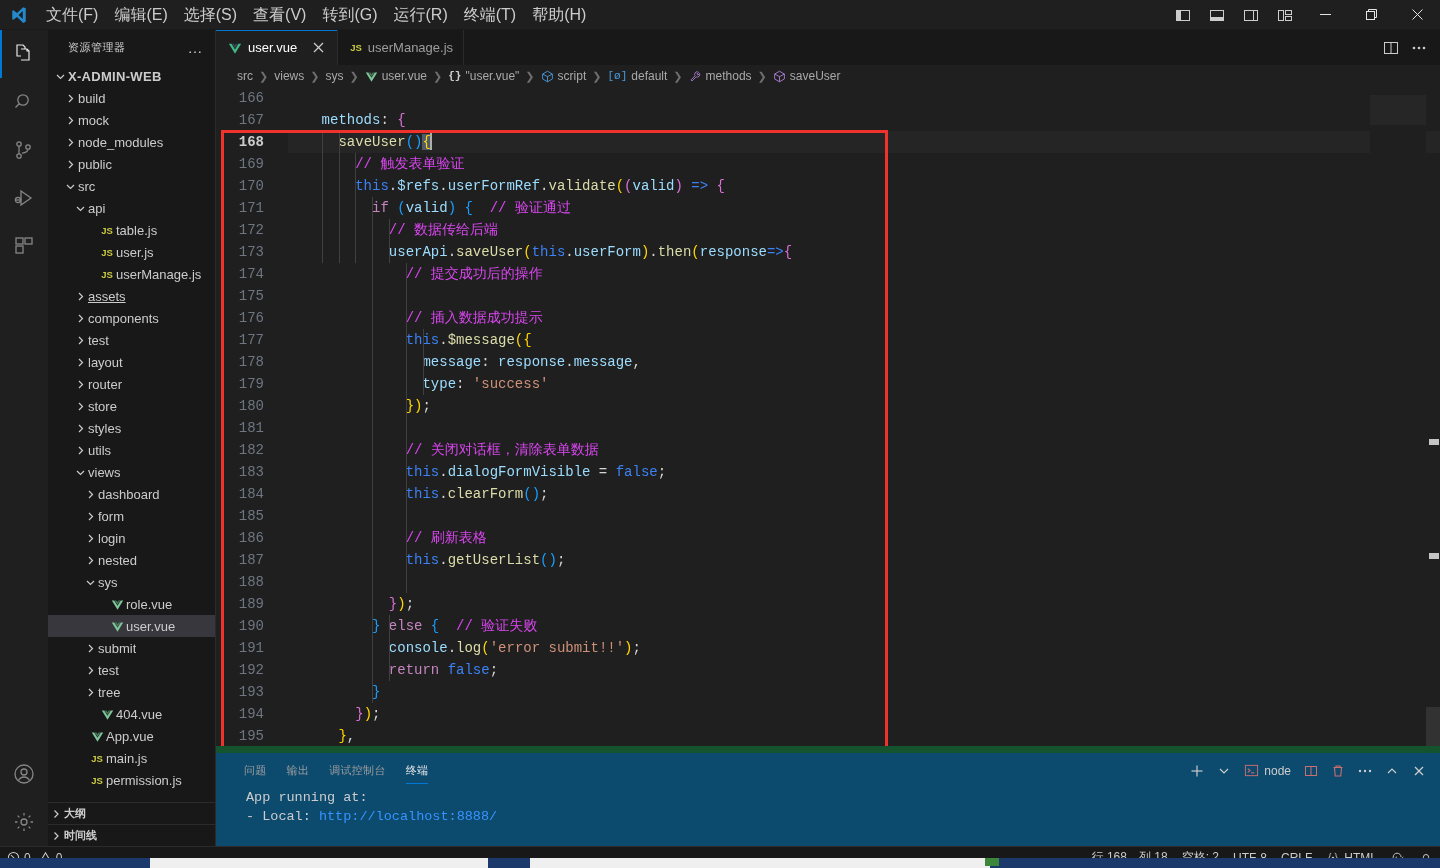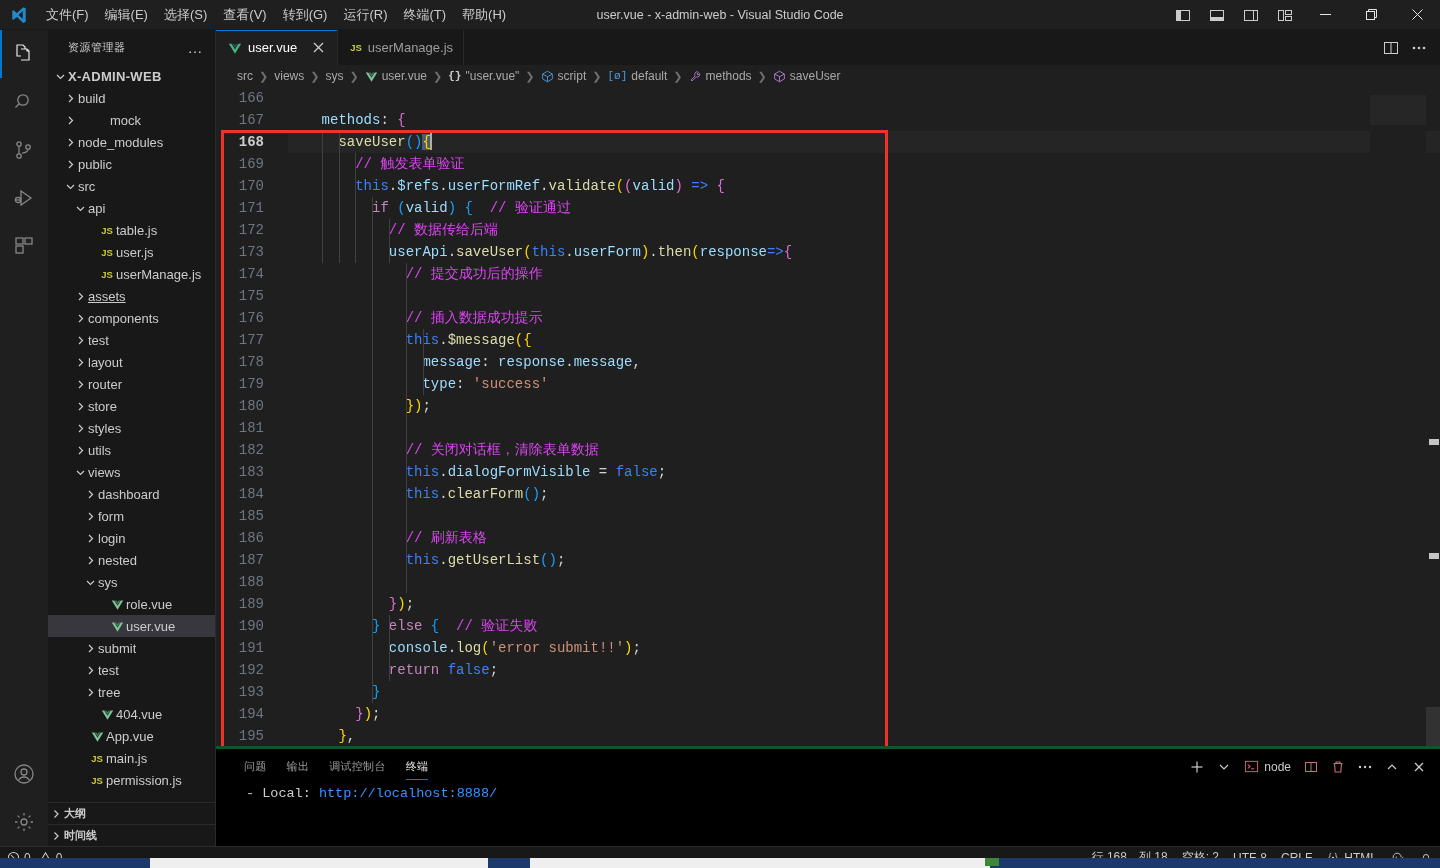--- a/index.html
+++ b/index.html
@@ -14,21 +14,21 @@
   #app { position: relative; width: 1440px; height: 868px; display: flex; flex-direction: column; }
 
   
   .titlebar {
     height: 30px; background: #1f1f1f; display: flex; align-items: center;
     flex: 0 0 30px; position: relative; border-bottom: 1px solid #1a1a1a;
   }
   .vs-logo { width: 38px; display:flex; align-items:center; justify-content:center; }
   .menubar { display: flex; align-items: center; height: 30px; }
   .menu-item {
-    padding: 0 8px; height: 30px; line-height: 30px; font-size: 13px; color: #cccccc;
+    padding: 0 8px; height: 30px; line-height: 30px; font-size: 16px; color: #cccccc;
     cursor: default; white-space: nowrap;
   }
   .win-title {
     position: absolute; left: 0; right: 0; text-align: center;
     font-size: 12.5px; color: #cccccc; pointer-events: none;
   }
   .tb-right { margin-left: auto; display: flex; align-items: center; height: 30px; z-index:3; }
   .layout-ctl { width: 34px; height: 30px; display:flex; align-items:center; justify-content:center; }
   .wctl { width: 46px; height: 30px; display: flex; align-items: center; justify-content: center; }
 
@@ -123,21 +123,21 @@
   .vscrollbar { position:absolute; right:0; top:0; bottom:0; width:14px; background:transparent; }
   .vscroll-thumb { position:absolute; right:0; top:620px; width:14px; height:90px; background:#4f4f4f66; }
   .overview-mark { position:absolute; right:1px; width:10px; height:6px; background:#c5c5c5; }
 
   
   .redrect {
     position:absolute; border: 3px solid #f0322c; pointer-events:none; z-index: 20;
   }
 
   
-  .panel { height: 100px; flex: 0 0 100px; background:#000000; display:flex; flex-direction:column; border-top:3px solid #14532d;}
+  .panel { height: 100px; flex: 0 0 100px; background:#0c4a6e; display:flex; flex-direction:column; border-top:7px solid #14532d;}
   .panel-head { height: 35px; flex:0 0 35px; display:flex; align-items:center; padding-left: 18px; }
   .ptab { font-size: 11px; color:#9d9d9d; padding: 0 10px; height:35px; line-height:35px; position:relative; letter-spacing:.3px;}
   .ptab.active { color:#e7e7e7; }
   .ptab.active::after { content:""; position:absolute; left:10px; right:10px; bottom:4px; height:1px; background:#0078d4; }
   .panel-actions { margin-left:auto; display:flex; align-items:center; gap:1px; padding-right:8px; }
   .pa { width:26px;height:26px;display:flex;align-items:center;justify-content:center;border-radius:4px;color:#ccc;}
   .pa-node { display:flex; align-items:center; gap:5px; padding: 0 6px; height:26px; font-size:12px; color:#ccc; }
   .term-body {
     flex:1 1 auto; font-family:"Liberation Mono", monospace; font-size:13.5px;
     color:#cccccc; padding-left: 30px; line-height:19px; overflow:hidden;
@@ -173,21 +173,20 @@
     <div class="menubar">
       <div class="menu-item">文件(F)</div>
       <div class="menu-item">编辑(E)</div>
       <div class="menu-item">选择(S)</div>
       <div class="menu-item">查看(V)</div>
       <div class="menu-item">转到(G)</div>
       <div class="menu-item">运行(R)</div>
       <div class="menu-item">终端(T)</div>
       <div class="menu-item">帮助(H)</div>
     </div>
-    <div class="win-title">user.vue - x-admin-web - Visual Studio Code</div>
     <div class="tb-right">
       <div class="layout-ctl">
         <svg width="16" height="16" viewBox="0 0 16 16">
             <rect x="1.5" y="3.5" width="13" height="10" fill="none" stroke="#cccccc"></rect>
             <rect x="2" y="4" width="4" height="9" fill="#cccccc"></rect>
           </svg>
       </div>
       <div class="layout-ctl">
         <svg width="16" height="16" viewBox="0 0 16 16">
             <rect x="1.5" y="3.5" width="13" height="10" fill="none" stroke="#cccccc"></rect>
@@ -296,21 +295,21 @@
             <span class="lbl">X-ADMIN-WEB</span>
           </div>
           <div class="row" style="padding-left: 14px;">
             <span class="chev">
               <svg width="11" height="11" viewBox="0 0 11 11">
                 <polyline points="4,2 7.5,5.5 4,9" fill="none" stroke="#cccccc" stroke-width="1.2"></polyline>
               </svg>
             </span>
             <span class="lbl">build</span>
           </div>
-          <div class="row" style="padding-left: 14px; gap: 32px;">
+          <div class="row" style="padding-left: 14px;">
             <span class="chev">
               <svg width="11" height="11" viewBox="0 0 11 11">
                 <polyline points="4,2 7.5,5.5 4,9" fill="none" stroke="#cccccc" stroke-width="1.2"></polyline>
               </svg>
             </span>
             <span class="lbl">mock</span>
           </div>
           <div class="row" style="padding-left: 14px;">
             <span class="chev">
               <svg width="11" height="11" viewBox="0 0 11 11">
@@ -769,20 +768,21 @@
             </div>
             <div class="pa">
               <svg width="12" height="12" viewBox="0 0 12 12">
                   <line x1="2" y1="2" x2="10" y2="10" stroke="#ccc" stroke-width="1.2"></line>
                   <line x1="10" y1="2" x2="2" y2="10" stroke="#ccc" stroke-width="1.2"></line>
                 </svg>
             </div>
           </div>
         </div>
         <div class="term-body">
+          <div>App running at:</div>
           <div><span>  - Local:   </span><span class="term-link">http://localhost:8888/</span></div>
         </div>
       </div>
     </div>
   </div>
 
   <div class="statusbar">
     <div class="sb-item">
       <span>
         <svg width="13" height="13" viewBox="0 0 14 14">

